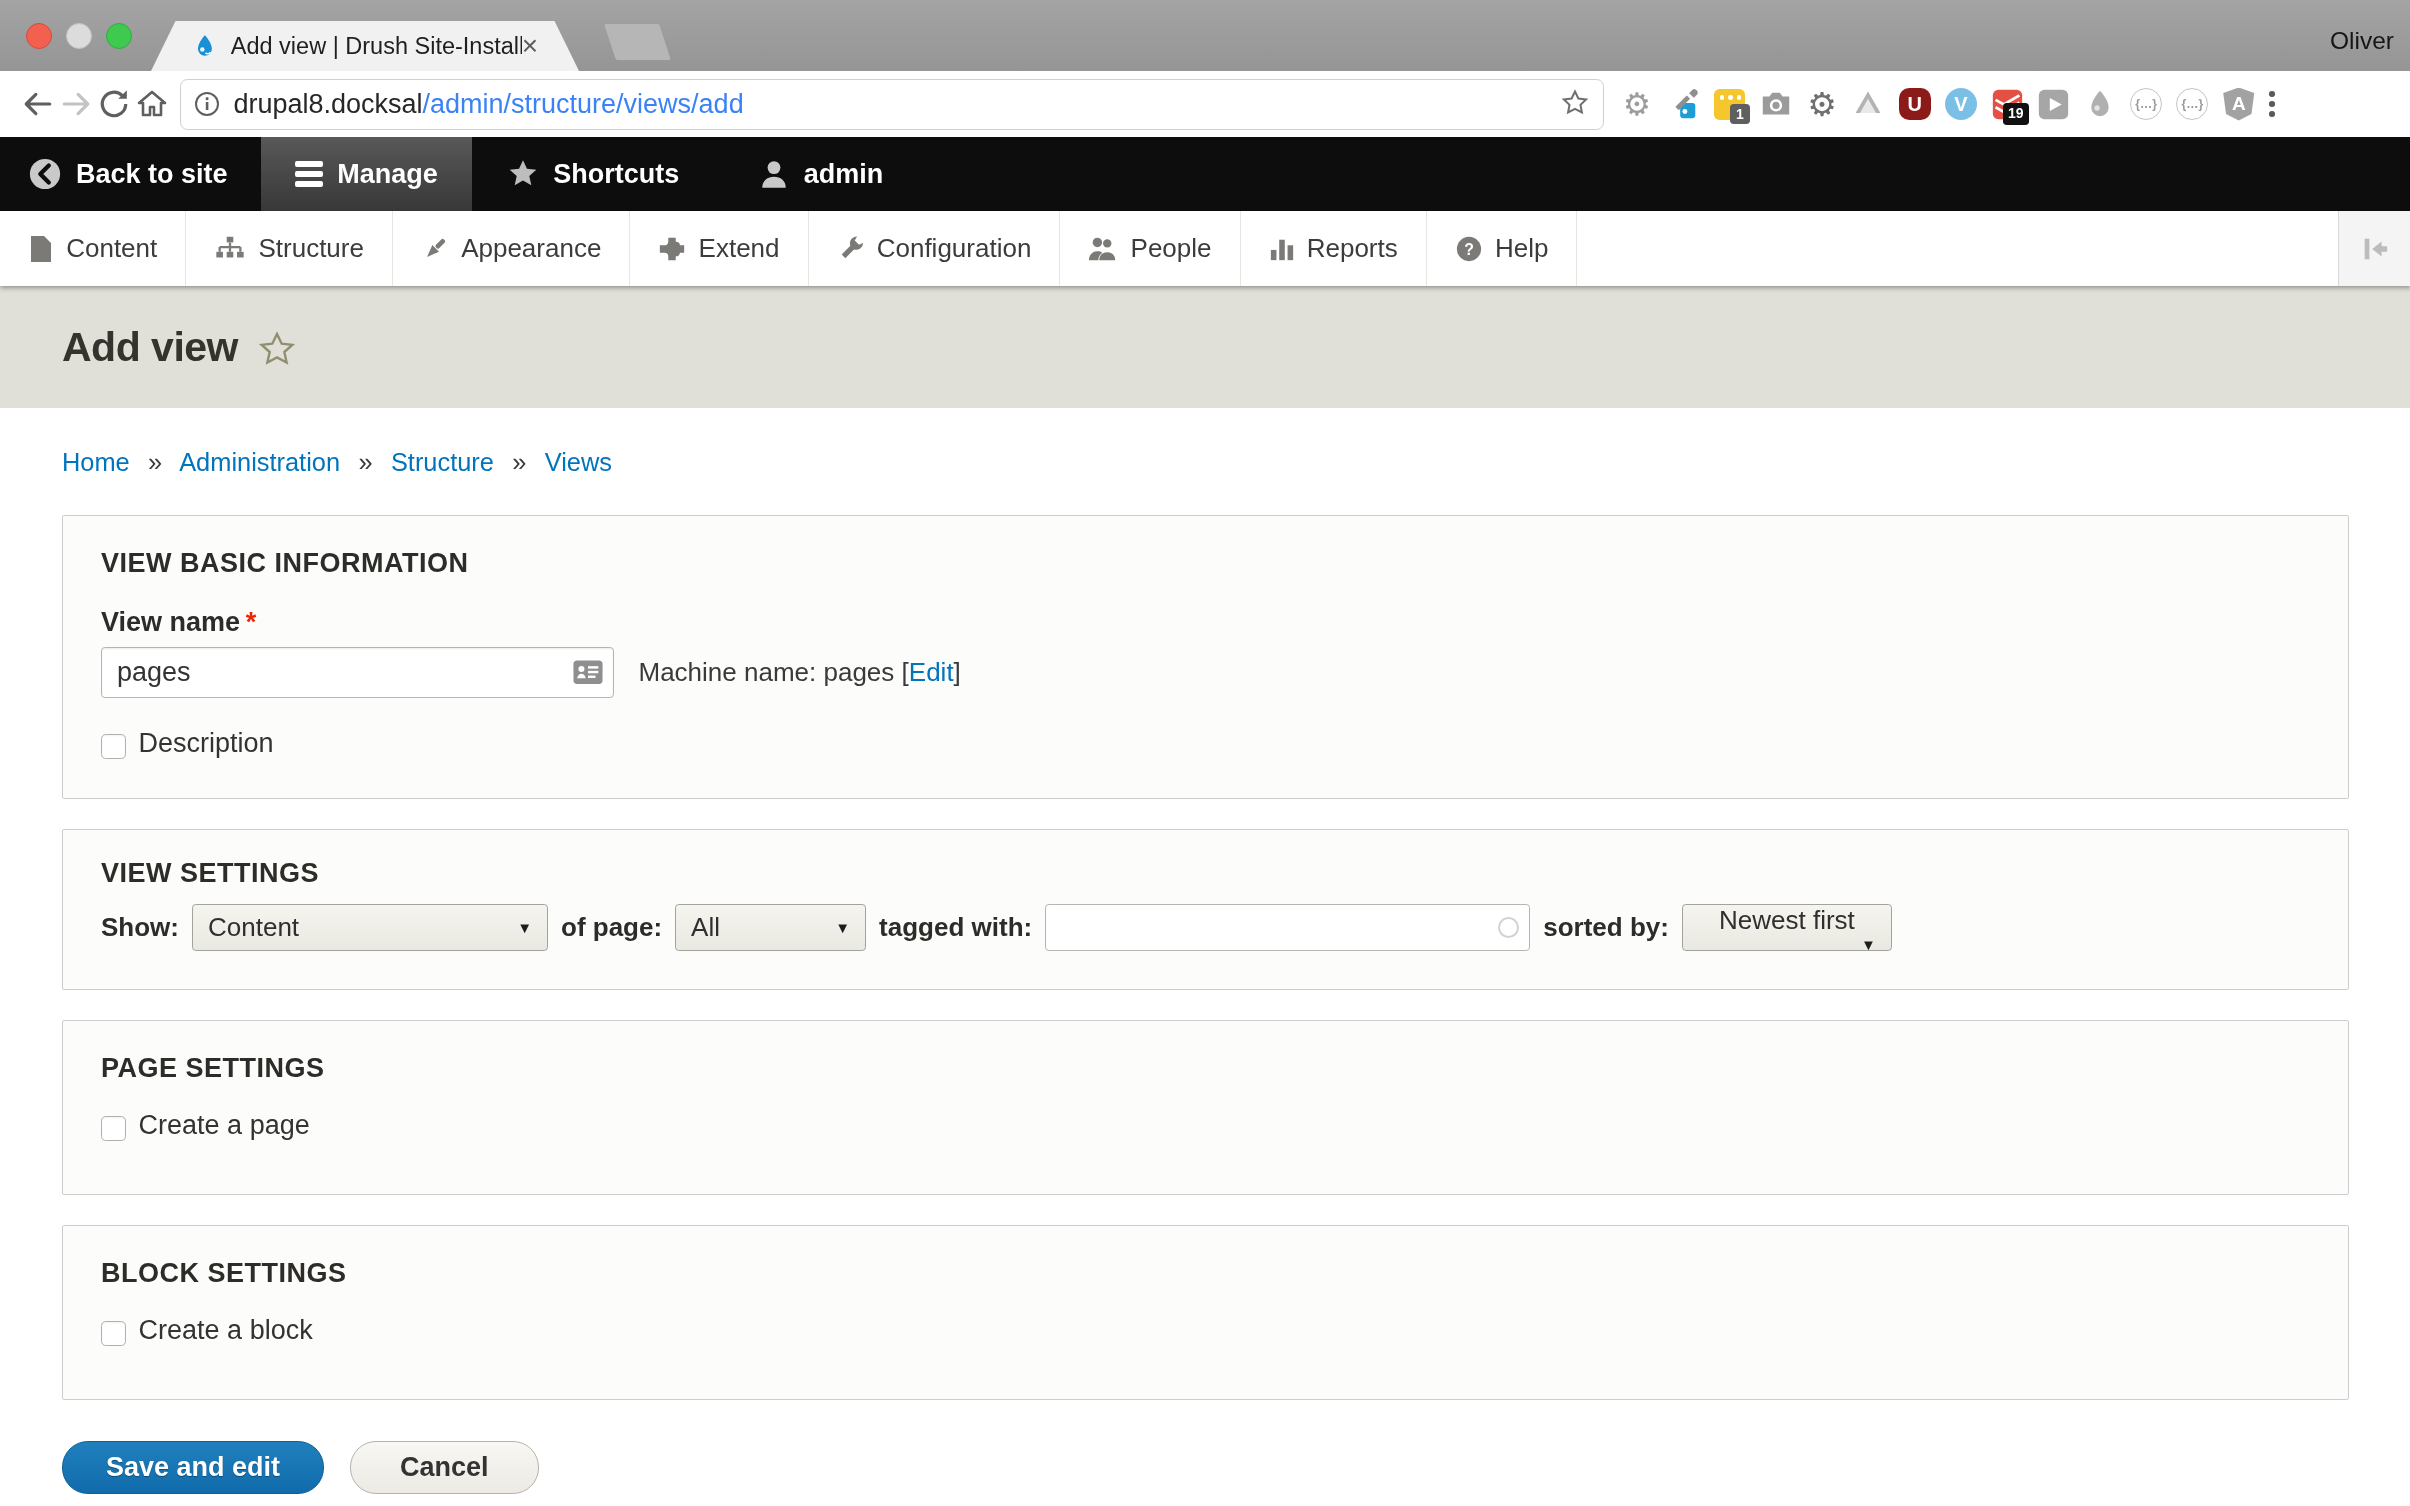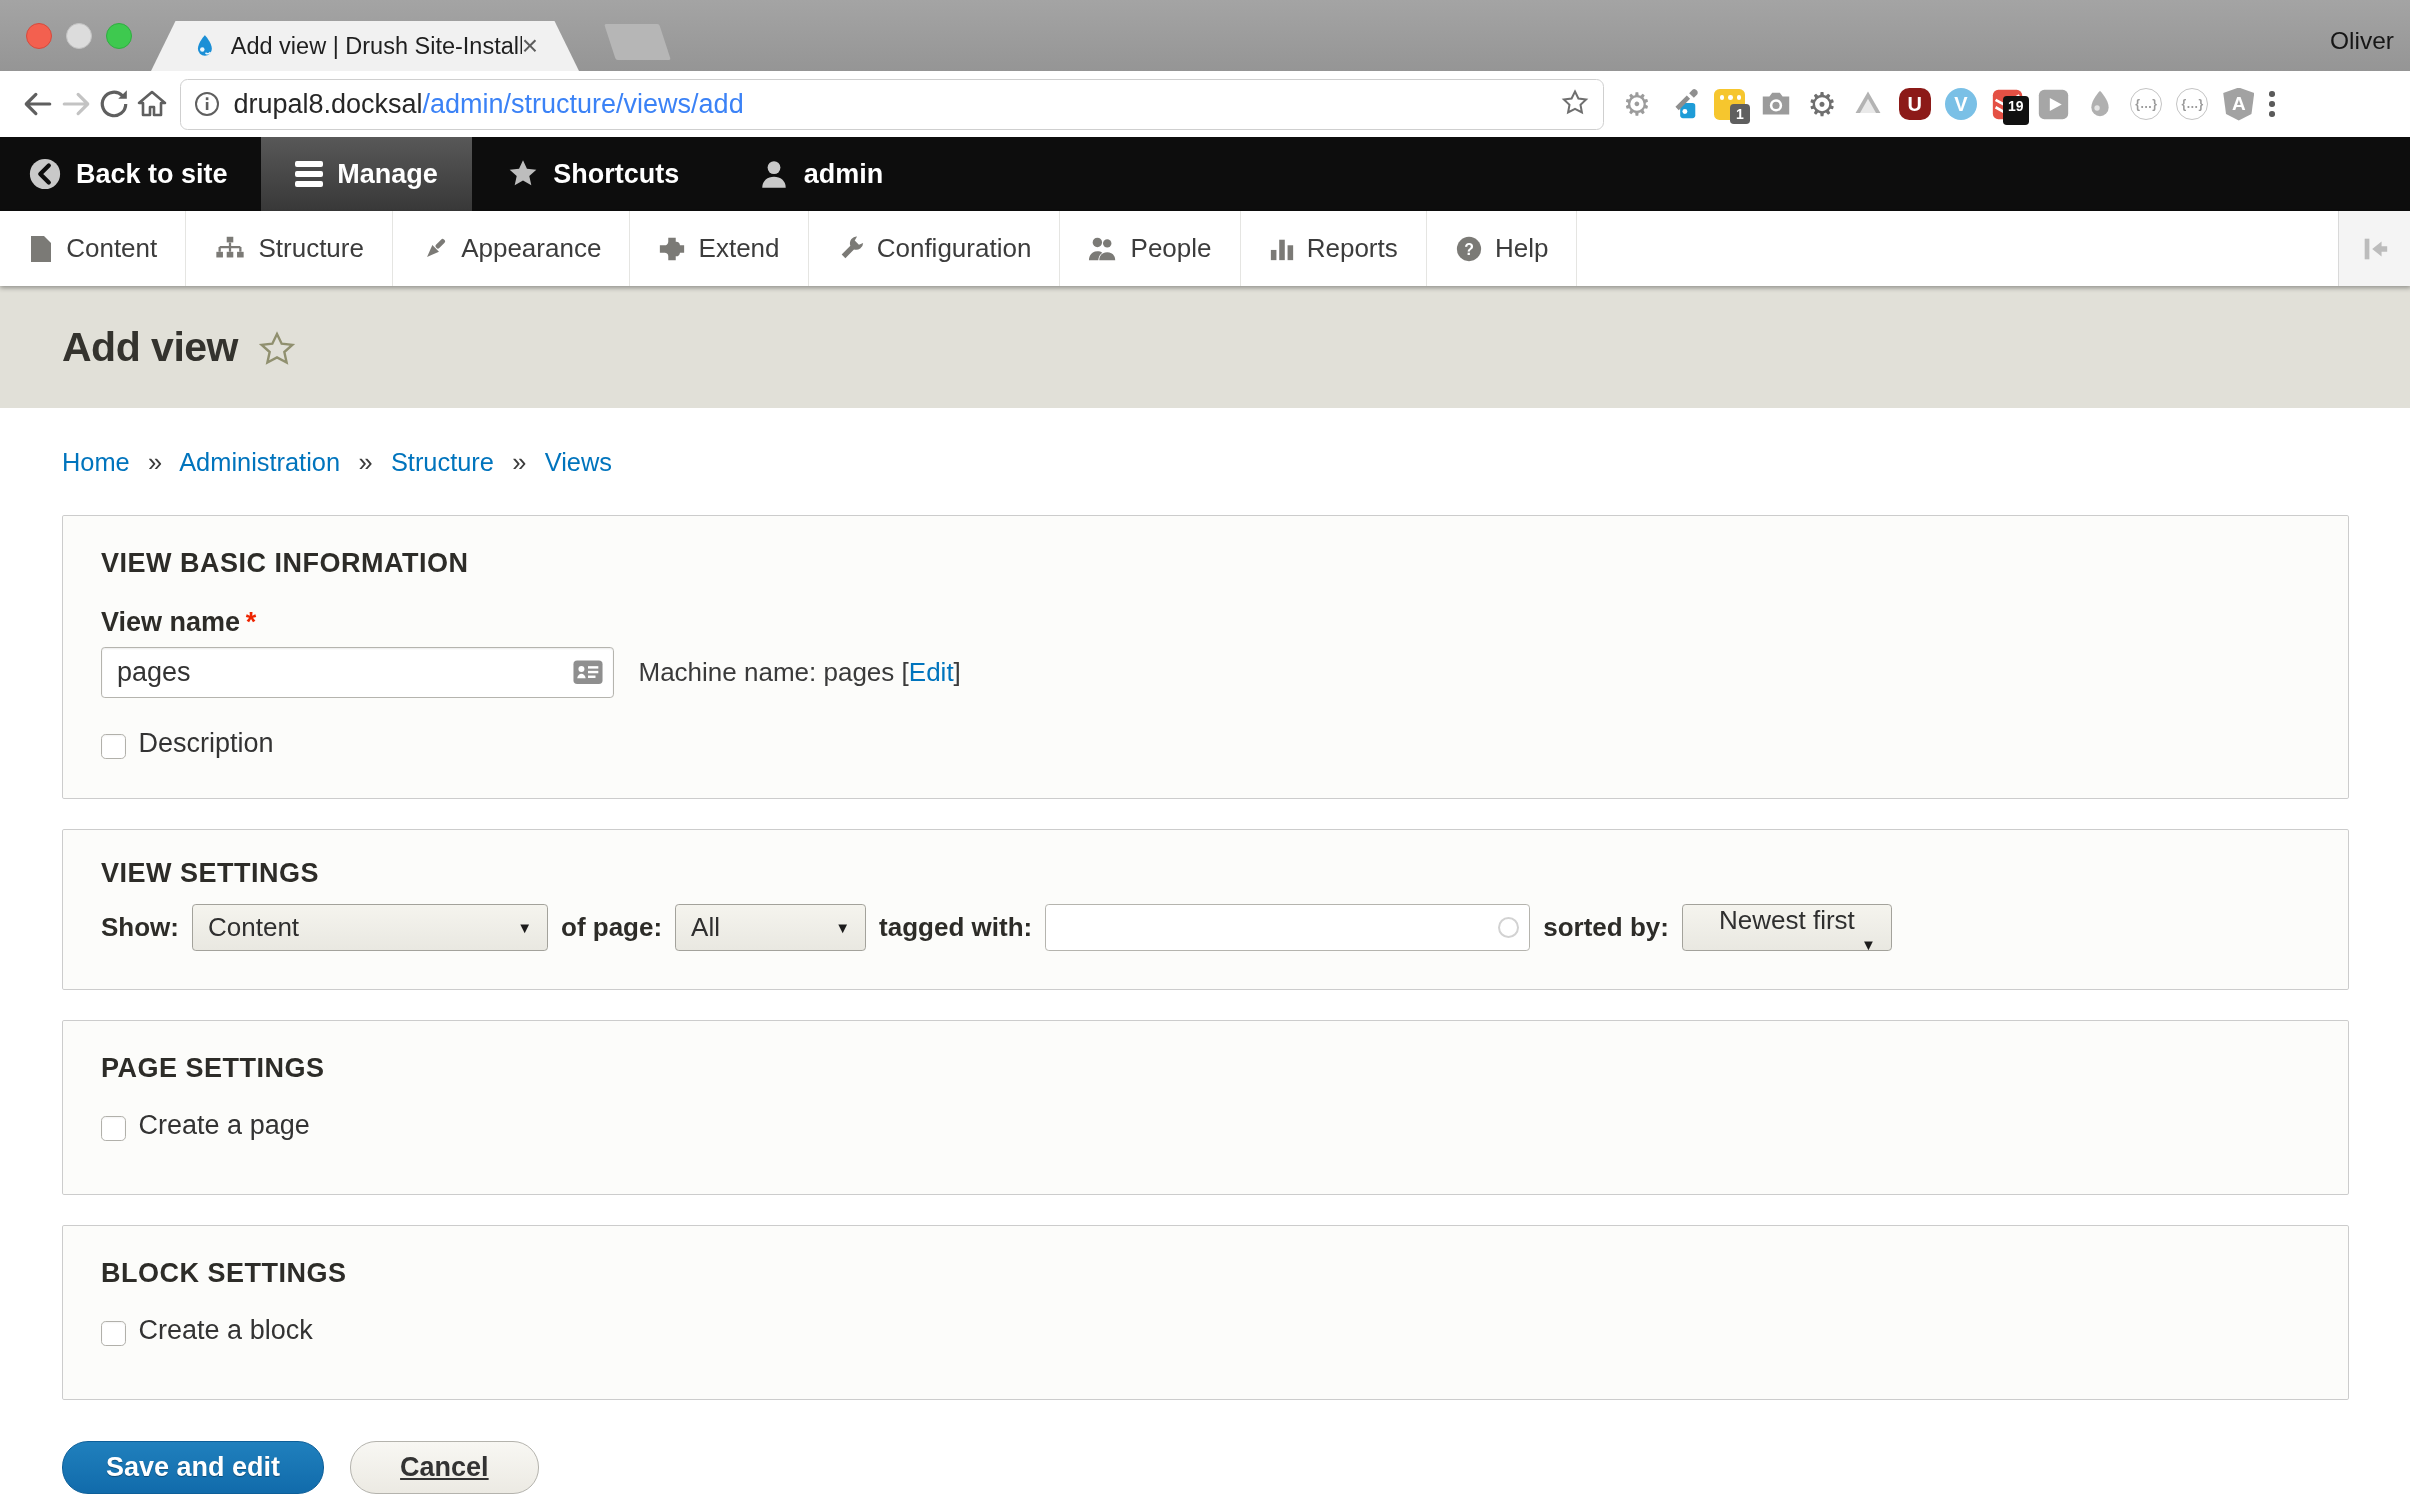--- a/index.html
+++ b/index.html
@@ -34,21 +34,21 @@
   .url-star { margin-left:auto; }
   .extrow { display:flex; align-items:center; gap:11.3px; margin-left:15px; }
   .ext { position:relative; width:35px; height:35px; display:flex; align-items:center; justify-content:center; flex:0 0 auto; }
   .glyph-gear { font-size:31px; color:#9c9c9c; line-height:1; font-family:"DejaVu Sans",sans-serif; }
   .glyph-gear.dark { color:#6f6f6f; font-size:33px; }
   .ys { width:31px; height:31px; border-radius:5.6px; background:#f6c62e; position:relative; }
   .ys .dots { position:absolute; top:6.6px; left:5.6px; display:flex; gap:3.8px; }
   .ys .dots i { width:4.7px; height:4.7px; border-radius:50%; background:#fff; }
   .badge { position:absolute; border-radius:3.8px; color:#fff; font-weight:bold; text-align:center; }
   .badge.gray { right:-2.8px; bottom:-2.8px; width:20px; height:20px; background:#5f5f5f; font-size:14px; line-height:20px; }
-  .badge.black { right:-3.8px; bottom:-3.8px; width:25.4px; height:29px; background:#111; font-size:14px; line-height:21px; }
+  .badge.black { right:-3.8px; bottom:-3.8px; width:25.4px; height:22px; background:#111; font-size:14px; line-height:21px; }
   .circ { width:32px; height:32px; border-radius:50%; display:flex; align-items:center; justify-content:center;
     color:#fff; font-weight:bold; font-size:20px; }
   .circ.ublock { background:#8c1a18; border-radius:32%; }
   .circ.vimeo { background:#7ac0e6; }
   .brace { width:32px; height:32px; border-radius:50%; border:1.9px solid #c4c4c4; color:#9a9a9a;
     font-size:12.2px; display:flex; align-items:center; justify-content:center; font-weight:bold; }
   .shield { width:31px; height:33px; background:#a2a2a2; color:#fff; font-weight:bold; font-size:19px;
     display:flex; align-items:center; justify-content:center;
     clip-path:polygon(50% 0,100% 17%,91% 80%,50% 100%,9% 80%,0 17%); }
   .menudots { display:flex; flex-direction:column; gap:4.7px; margin:0 15px 0 13px; }
@@ -122,21 +122,21 @@
     font-size:26px; padding:0 41px 0 13px; background:#fff; font-family:inherit; }
   .throbber { position:absolute; right:11.3px; top:13px; width:21px; height:21px;
     border:2.8px solid #d2d2d2; border-radius:50%; }
 
   .actions { display:flex; align-items:center; gap:26px; margin-top:41px; }
   .btn { height:53px; border-radius:26px; font-size:27px; font-weight:bold; font-family:inherit;
     display:flex; align-items:center; justify-content:center; cursor:pointer; }
   .btn.save { padding:0 43px; color:#fff; border:0.9px solid #0d5f99;
     background:linear-gradient(#2080bd,#116bab); text-shadow:0 0.9px 0.9px rgba(0,0,0,.35); }
   .btn.cancel { padding:0 49px; color:#333; border:0.9px solid #b4b3ad;
-    background:linear-gradient(#f8f7f3,#eceae3);text-decoration:underline; }
+    background:linear-gradient(#f8f7f3,#eceae3); }
 </style>
 </head>
 <body>
 
 <div class="win">
 
   <div class="titlebar">
     <div class="lights">
       <span class="light red"></span>
       <span class="light mid"></span>

